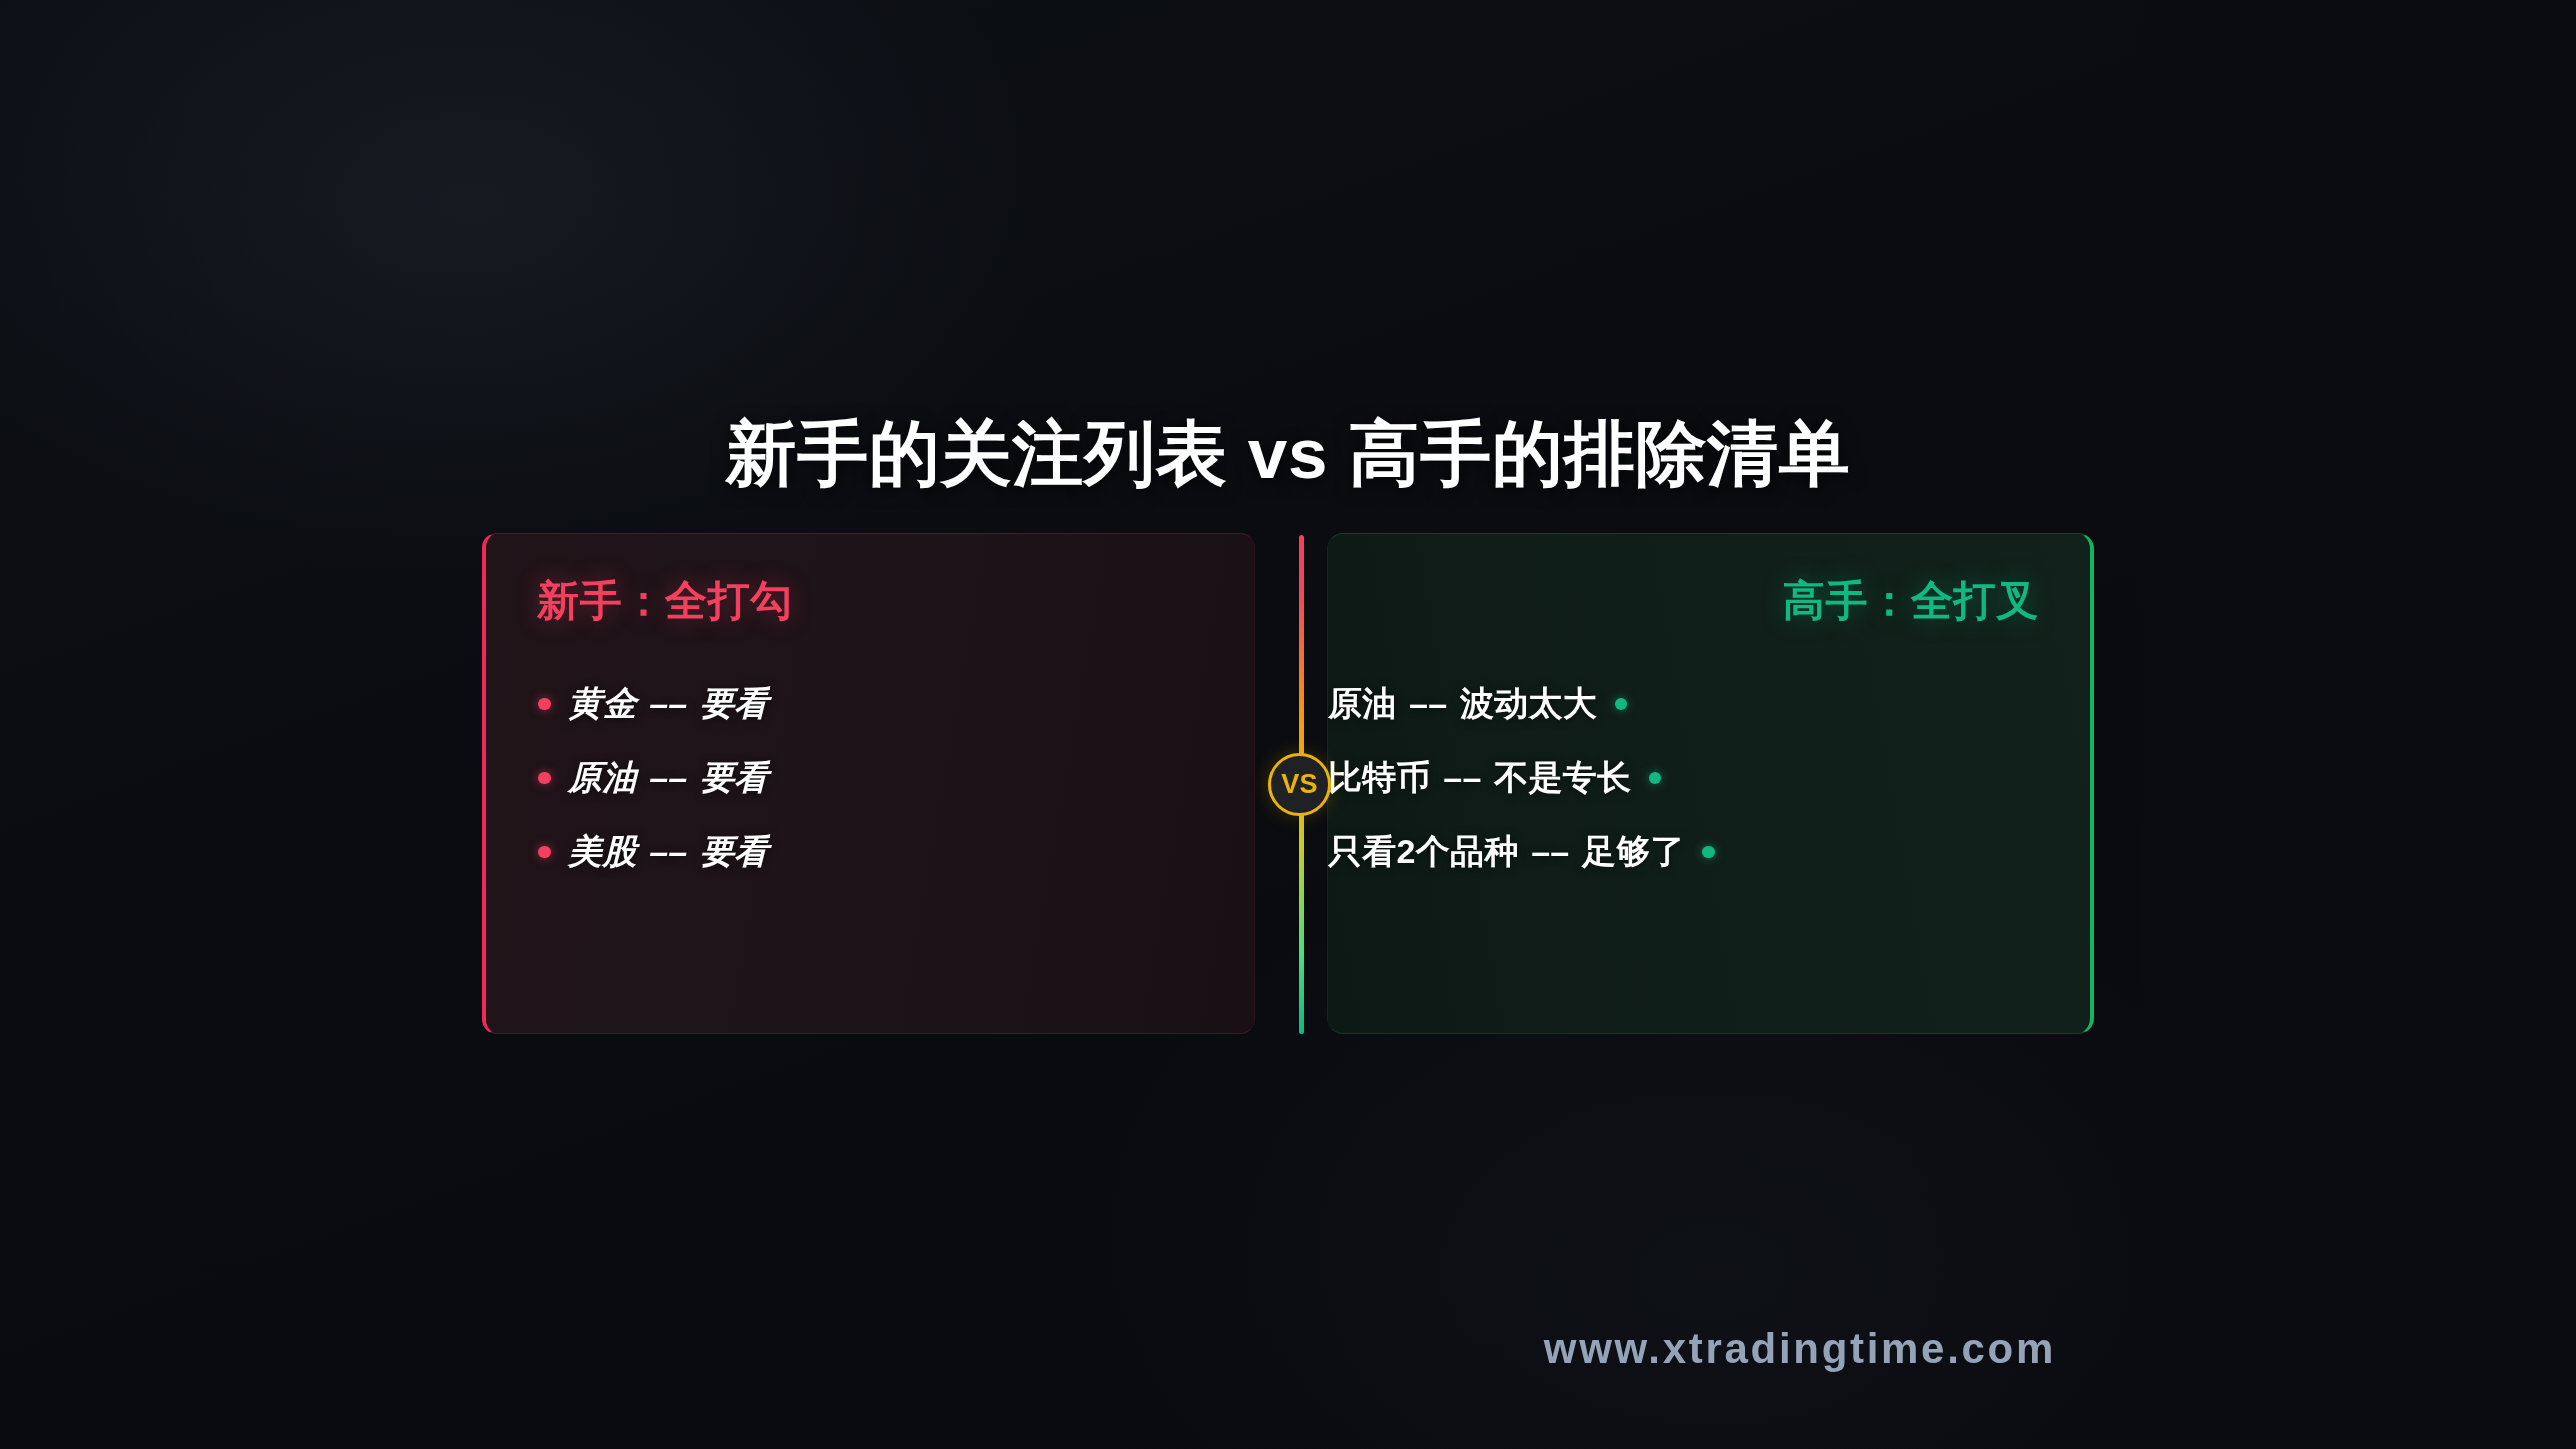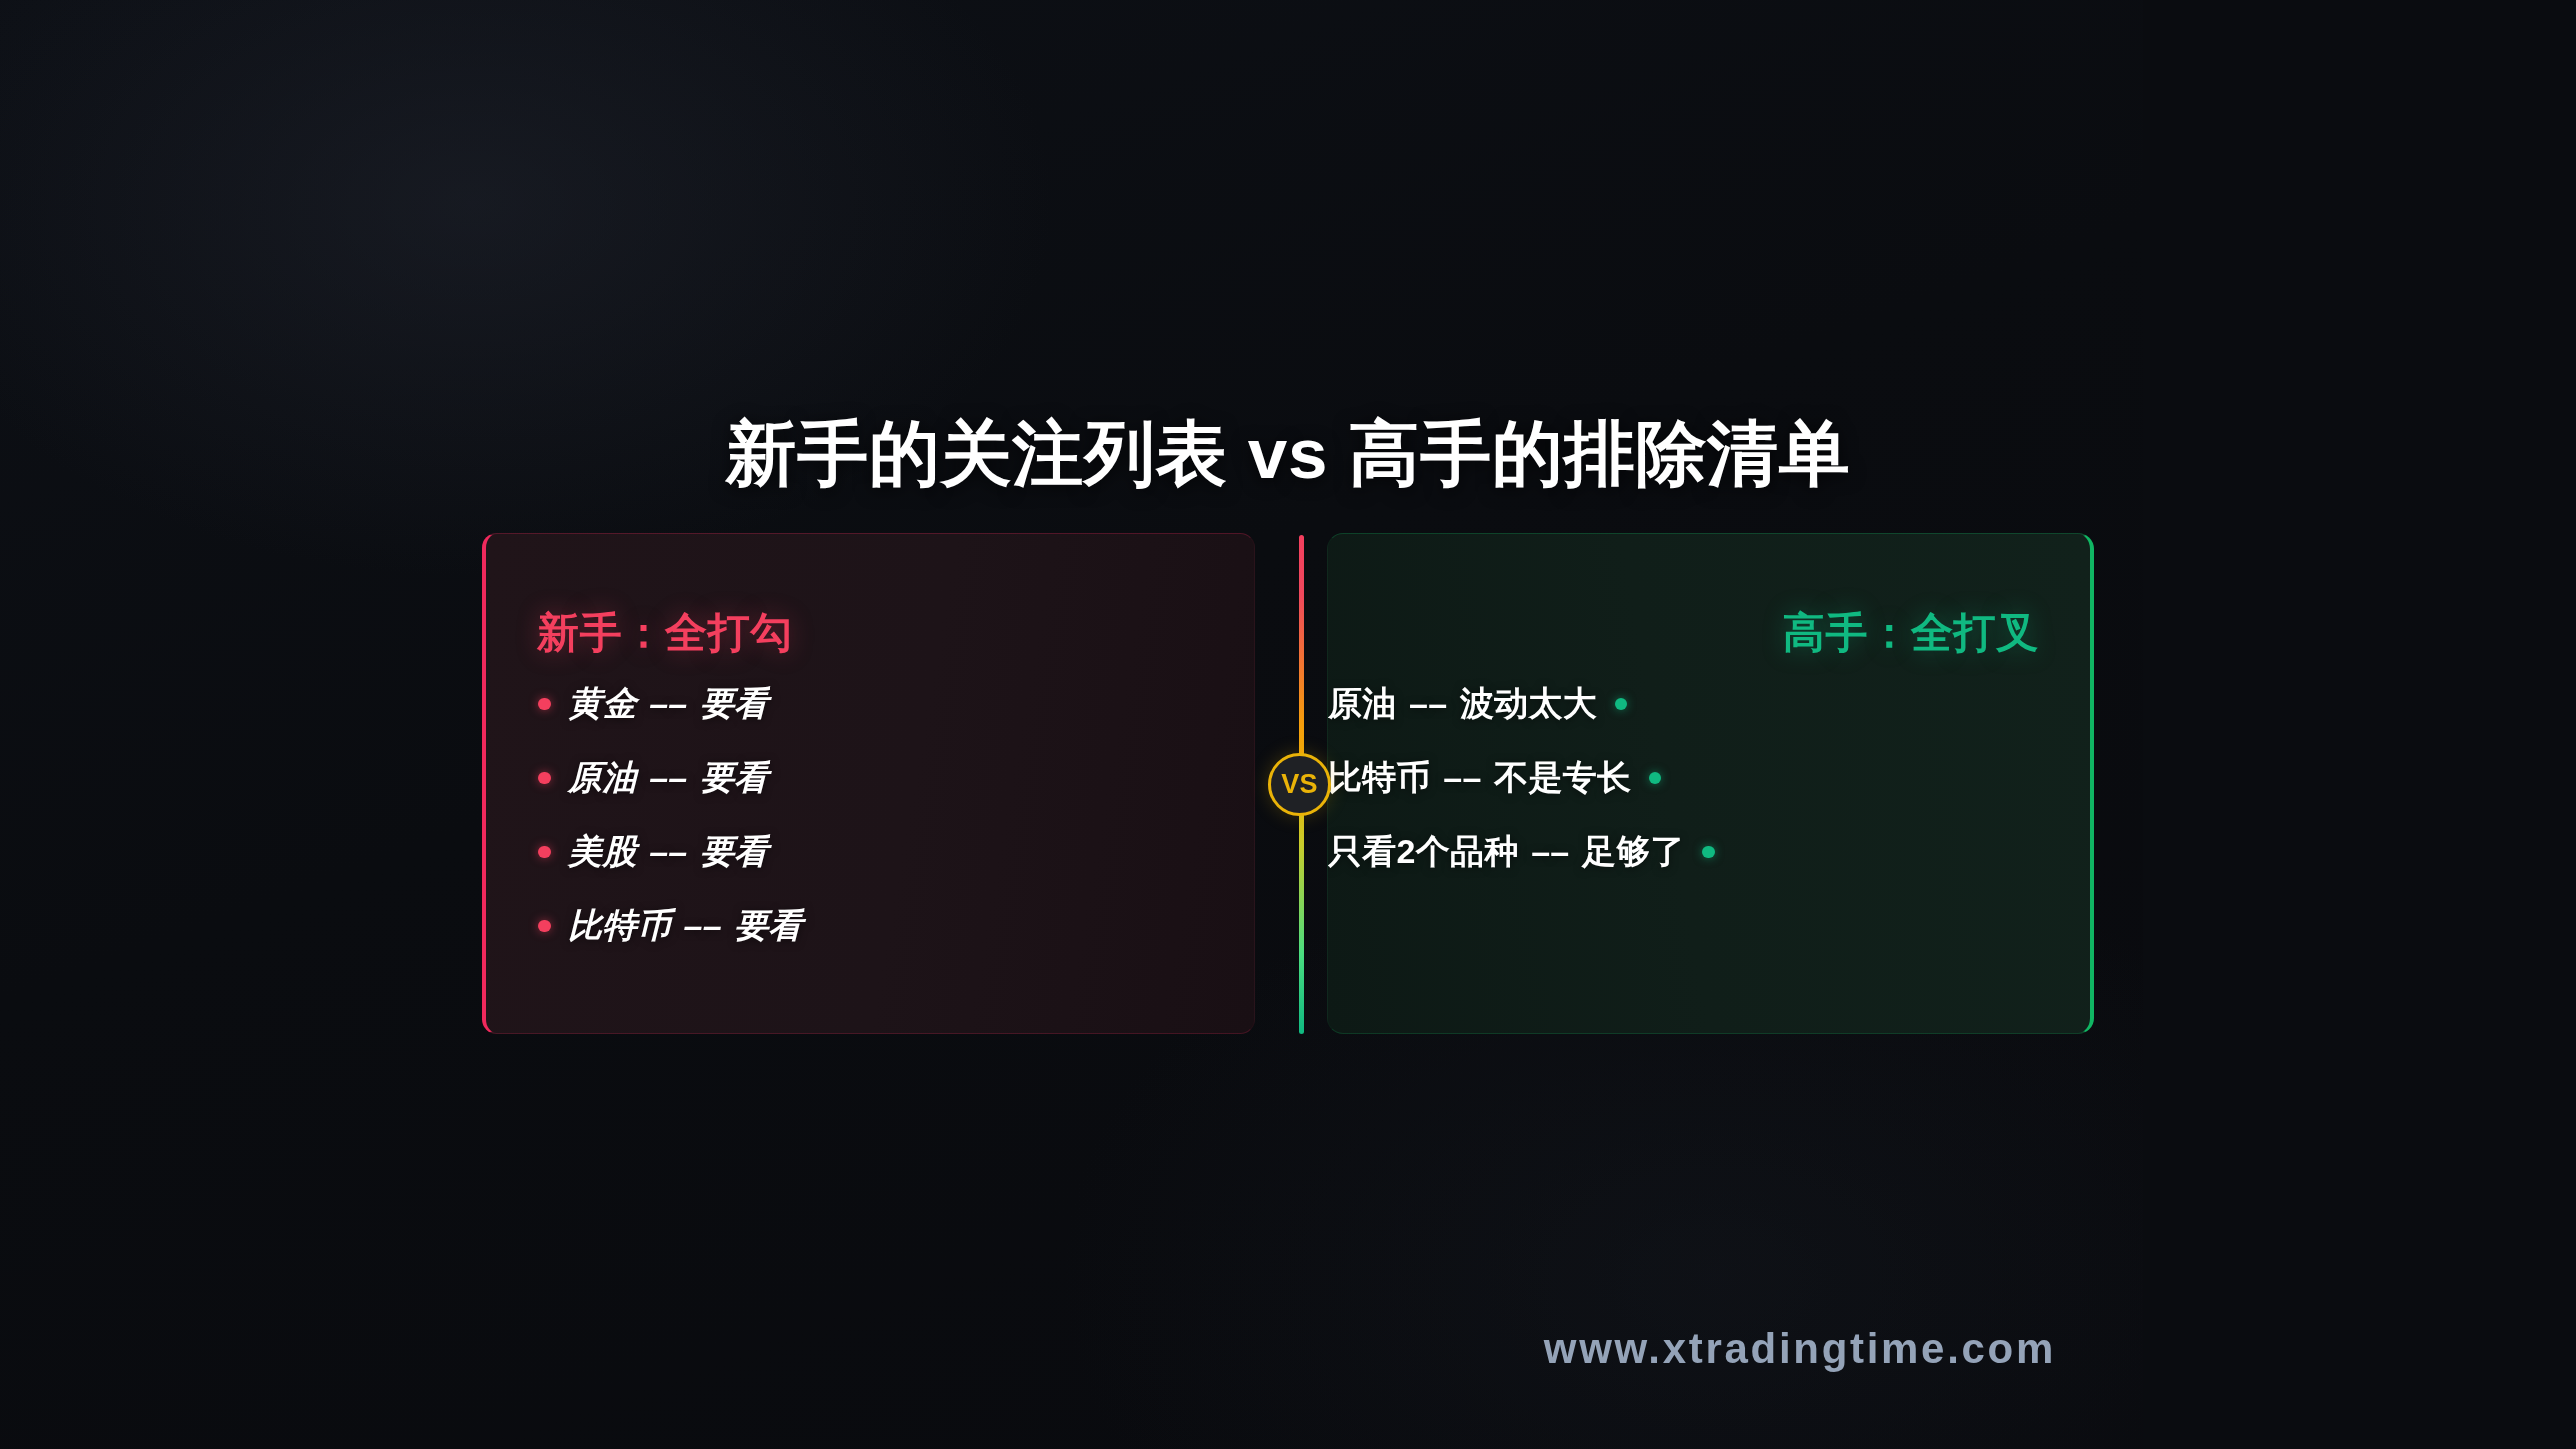--- a/index.html
+++ b/index.html
@@ -64,21 +64,20 @@
     border-radius: 16px;
   }
 
   .panel-heading {
     position: absolute;
     top: 39px;
     font-size: 42px;
     font-weight: 700;
     letter-spacing: 0.7px;
     white-space: nowrap;
-    margin-top: 32px;
   }
   .panel-left .panel-heading {
     left: 51px;
     color: #f43f5e;
     text-shadow: 0 0 23px rgba(244,63,94,0.35);
   }
   .panel-right .panel-heading {
     right: 51px;
     color: #10b981;
     text-shadow: 0 0 23px rgba(16,185,129,0.35);
@@ -194,24 +193,20 @@
         <span class="item-text"><span>黄金</span>&nbsp;<span class="dash">––</span>&nbsp;<span>要看</span></span>
       </div>
       <div class="list-item">
         <span class="bullet"></span>
         <span class="item-text"><span>原油</span>&nbsp;<span class="dash">––</span>&nbsp;<span>要看</span></span>
       </div>
       <div class="list-item">
         <span class="bullet"></span>
         <span class="item-text"><span>美股</span>&nbsp;<span class="dash">––</span>&nbsp;<span>要看</span></span>
       </div>
-      <div class="list-item">
-        <span class="bullet"></span>
-        <span class="item-text"><span>比特币</span>&nbsp;<span class="dash">––</span>&nbsp;<span>要看</span></span>
-      </div>
     </div>
   </div>
 
   <div class="panel panel-right">
     <div class="panel-heading">高手：全打叉</div>
     <div class="item-list">
       <div class="list-item">
         <span class="bullet"></span>
         <span class="item-text"><span>原油</span>&nbsp;<span class="dash">––</span>&nbsp;<span>波动太大</span></span>
       </div>

